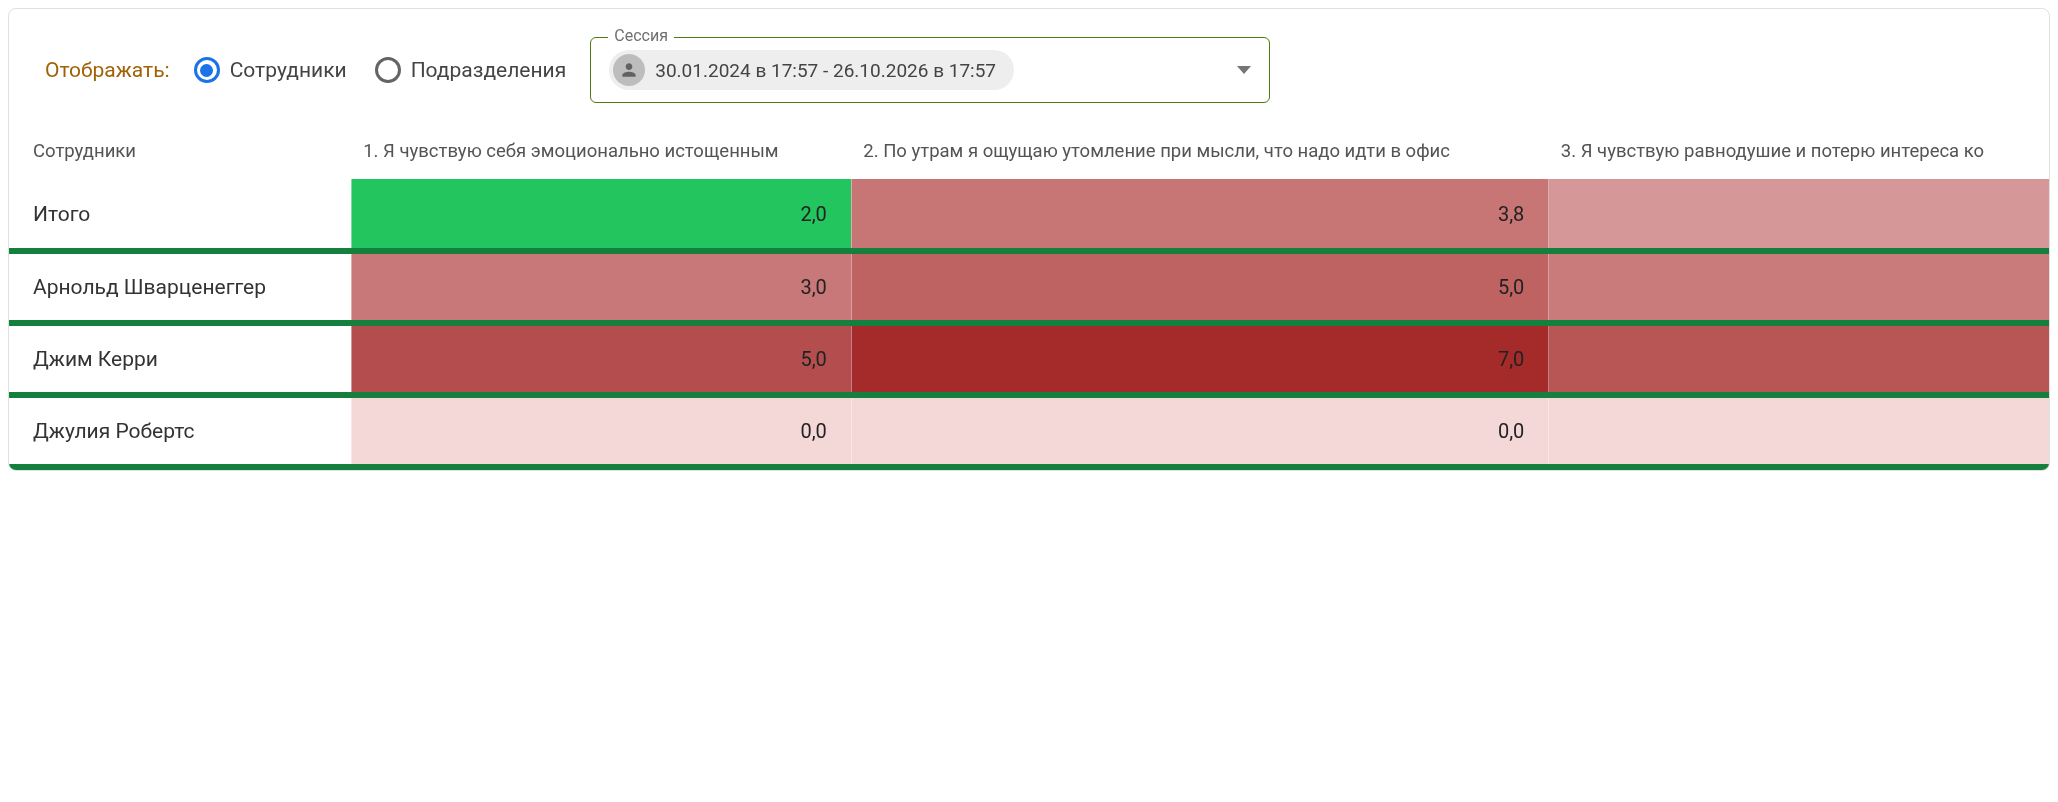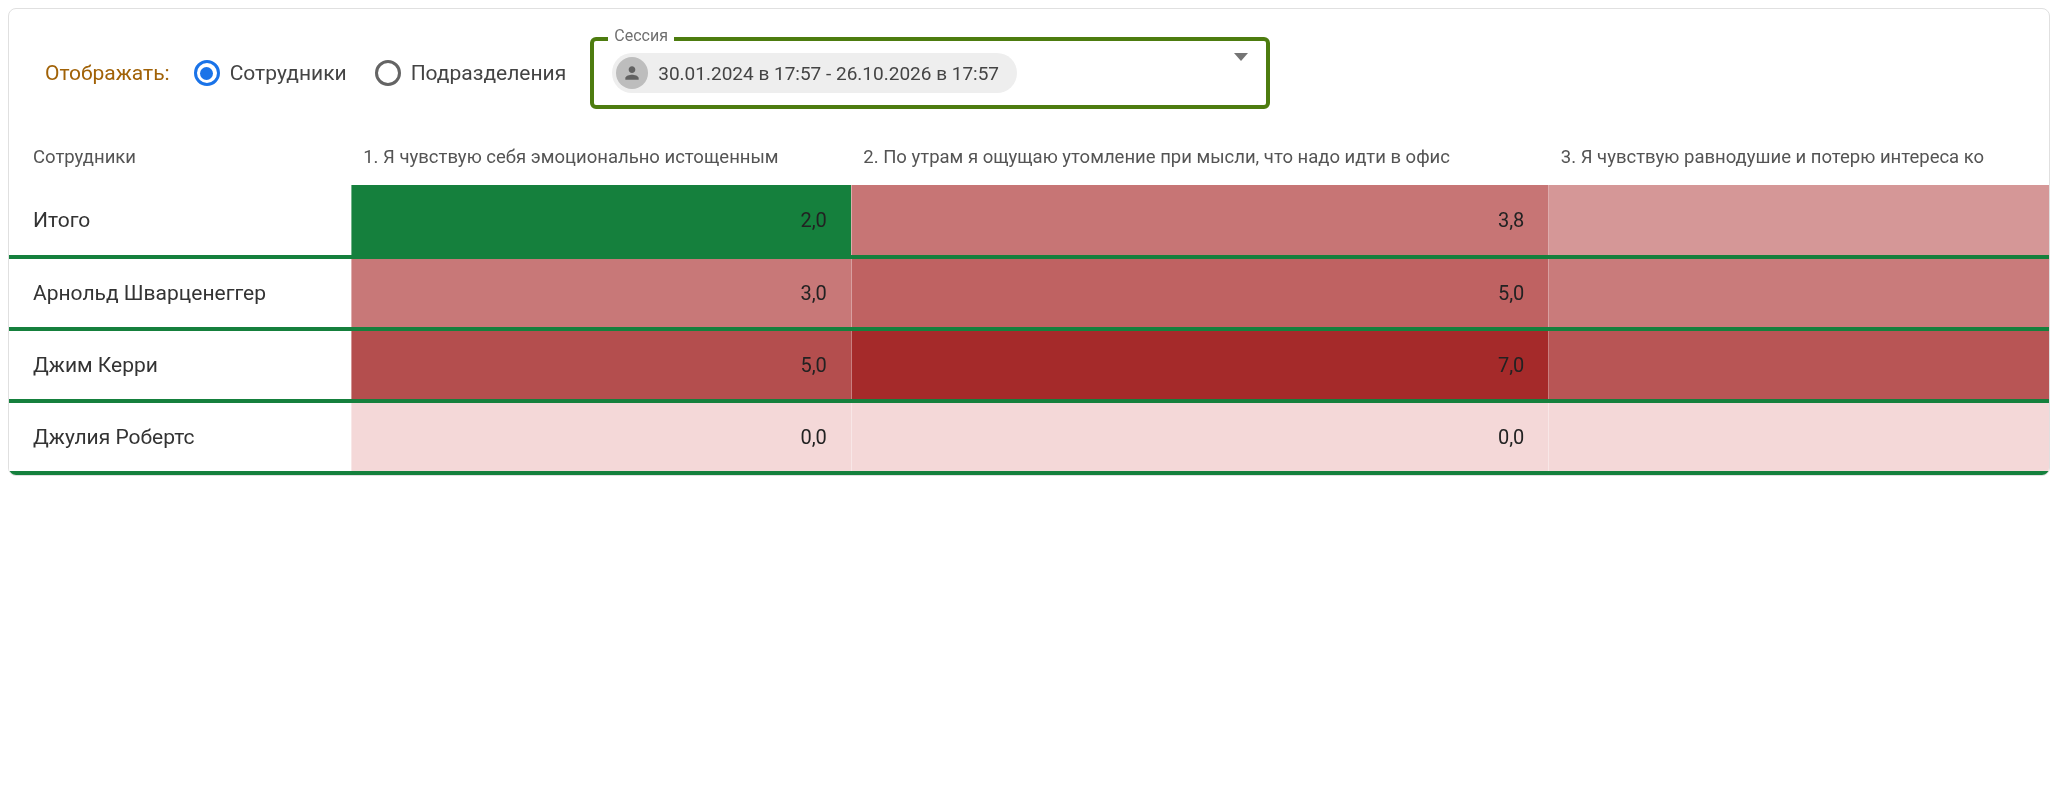--- a/index.html
+++ b/index.html
@@ -67,25 +67,25 @@
 .session-fieldset-label {
   position: absolute;
   top: -11px;
   left: 18px;
   background: #fff;
   padding: 0 6px;
   font-size: 16px;
   color: #6f6f6f;
 }
 .session-box {
-  border: 4px solid #4d7c0f;
+  border: 1px solid #4d7c0f;
   border-radius: 6px;
   padding: 12px 18px;
   display: flex;
-  align-items: flex-start;
+  align-items: center;
   gap: 14px;
   min-width: 680px;
   cursor: pointer;
 }
 .chip {
   display: inline-flex;
   align-items: center;
   gap: 10px;
   background: #eeeeee;
   border-radius: 999px;
@@ -116,21 +116,21 @@
 table.heatmap {
   border-collapse: collapse;
   width: 100%;
   table-layout: fixed;
 }
 table.heatmap th, table.heatmap td {
   text-align: left;
   font-weight: 400;
   height: 72px;
   vertical-align: middle;
-  border-bottom: 4px solid #15803d;
+  border-bottom: 6px solid #15803d;
 }
 table.heatmap thead th {
   font-size: 18.5px;
   color: #545454;
   padding: 10px 12px;
   white-space: nowrap;
   overflow: hidden;
   text-overflow: clip;
   height: 56px;
   border-bottom: none;
@@ -205,21 +205,21 @@
         <tr>
           <th>Сотрудники</th>
           <th>1. Я чувствую себя эмоционально истощенным</th>
           <th>2. По утрам я ощущаю утомление при мысли, что надо идти в офис</th>
           <th>3. Я чувствую равнодушие и потерю интереса ко</th>
         </tr>
       </thead>
       <tbody id="heatmap-body">
       <tr>
             <td class="rowhdr">Итого</td>
-            <td class="val" style="background: #15803d;">2,0</td>
+            <td class="val" style="background: #22c55e;">2,0</td>
             <td class="val" style="background: rgb(199, 117, 117);">3,8</td>
             <td class="val" style="background: rgb(213, 151, 151);"></td>
           </tr>
           <tr>
             <td class="rowhdr">Арнольд Шварценеггер</td>
             <td class="val" style="background: rgb(200, 120, 120);">3,0</td>
             <td class="val" style="background: rgb(191, 98, 98);">5,0</td>
             <td class="val" style="background: rgb(201, 123, 123);"></td>
           </tr>
           <tr>

